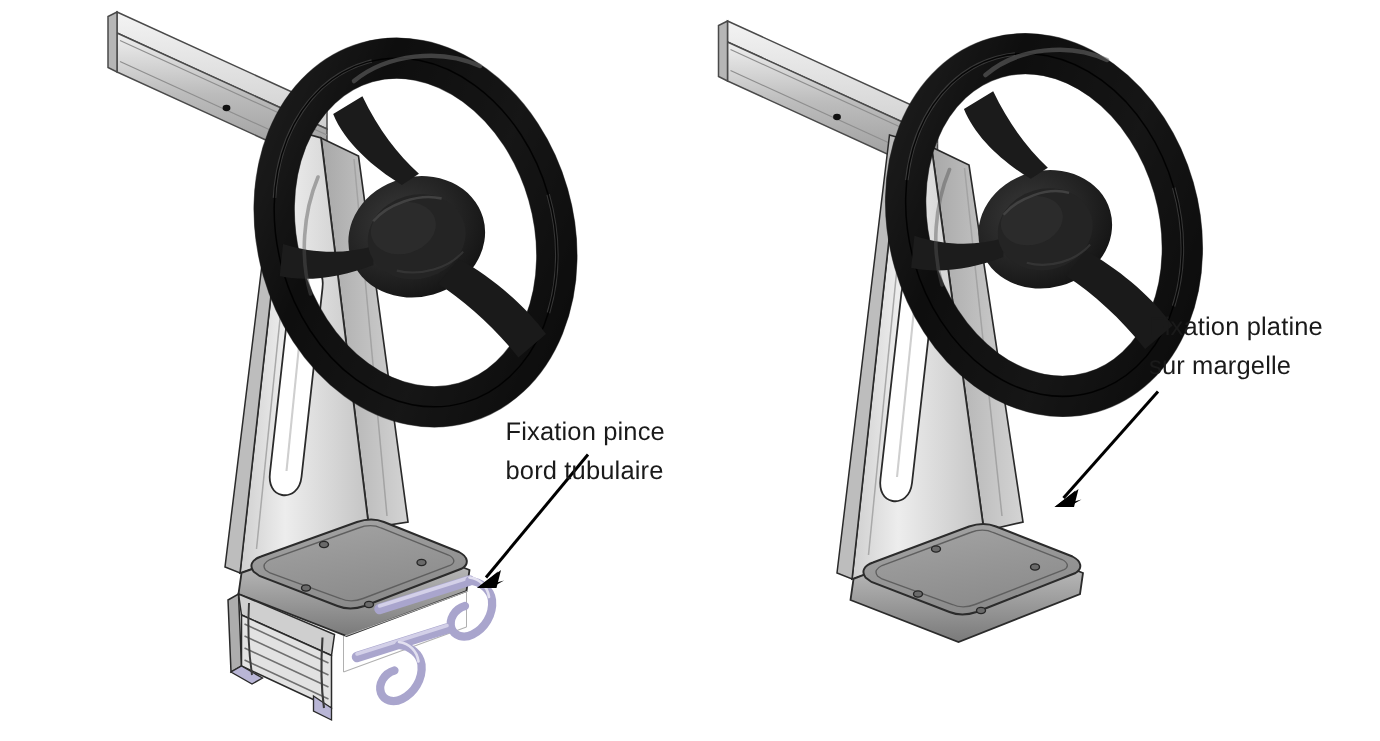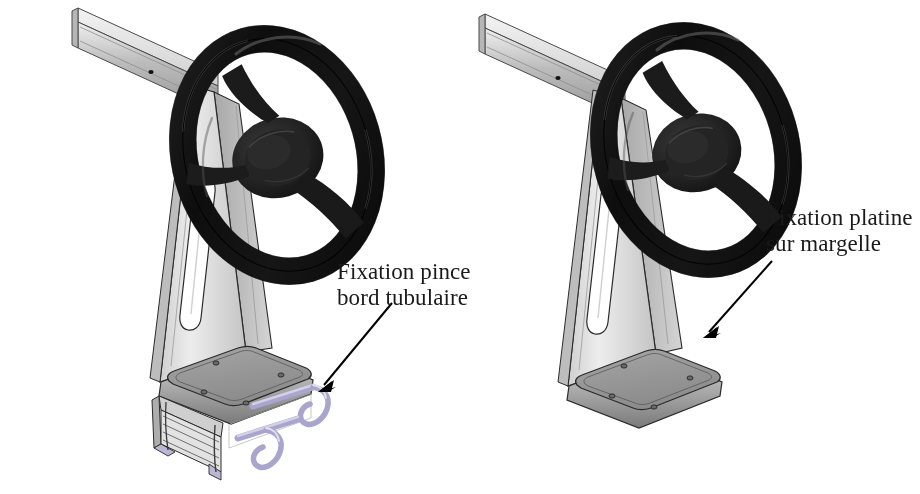--- a/index.html
+++ b/index.html
@@ -32,27 +32,27 @@
     left: 0;
     top: 0;
     width: 100%;
     height: 100%;
     display: block;
   }
 
   .annotation {
     position: absolute;
     color: #1a1a1a;
-    font-size: 23px;
+    font-size: 17px;
     line-height: 26px;
     white-space: pre-line;
     letter-spacing: 0.1px;
-    font-family: Liberation Serif, serif;
-  }
-  #annotation-left  { left: 337px; top: 259px; }
+    font-family: Liberation Sans, sans-serif;
+  }
+  #annotation-left  { left: 337px; top: 275px; }
   #annotation-right { left: 766px; top: 205px; }
 </style>
 </head>
 <body>
 
 <div id="stage">
 
   <div class="variant" id="variant-left">
     <svg class="svg-layer" viewBox="0 0 460 494">
       <defs>

